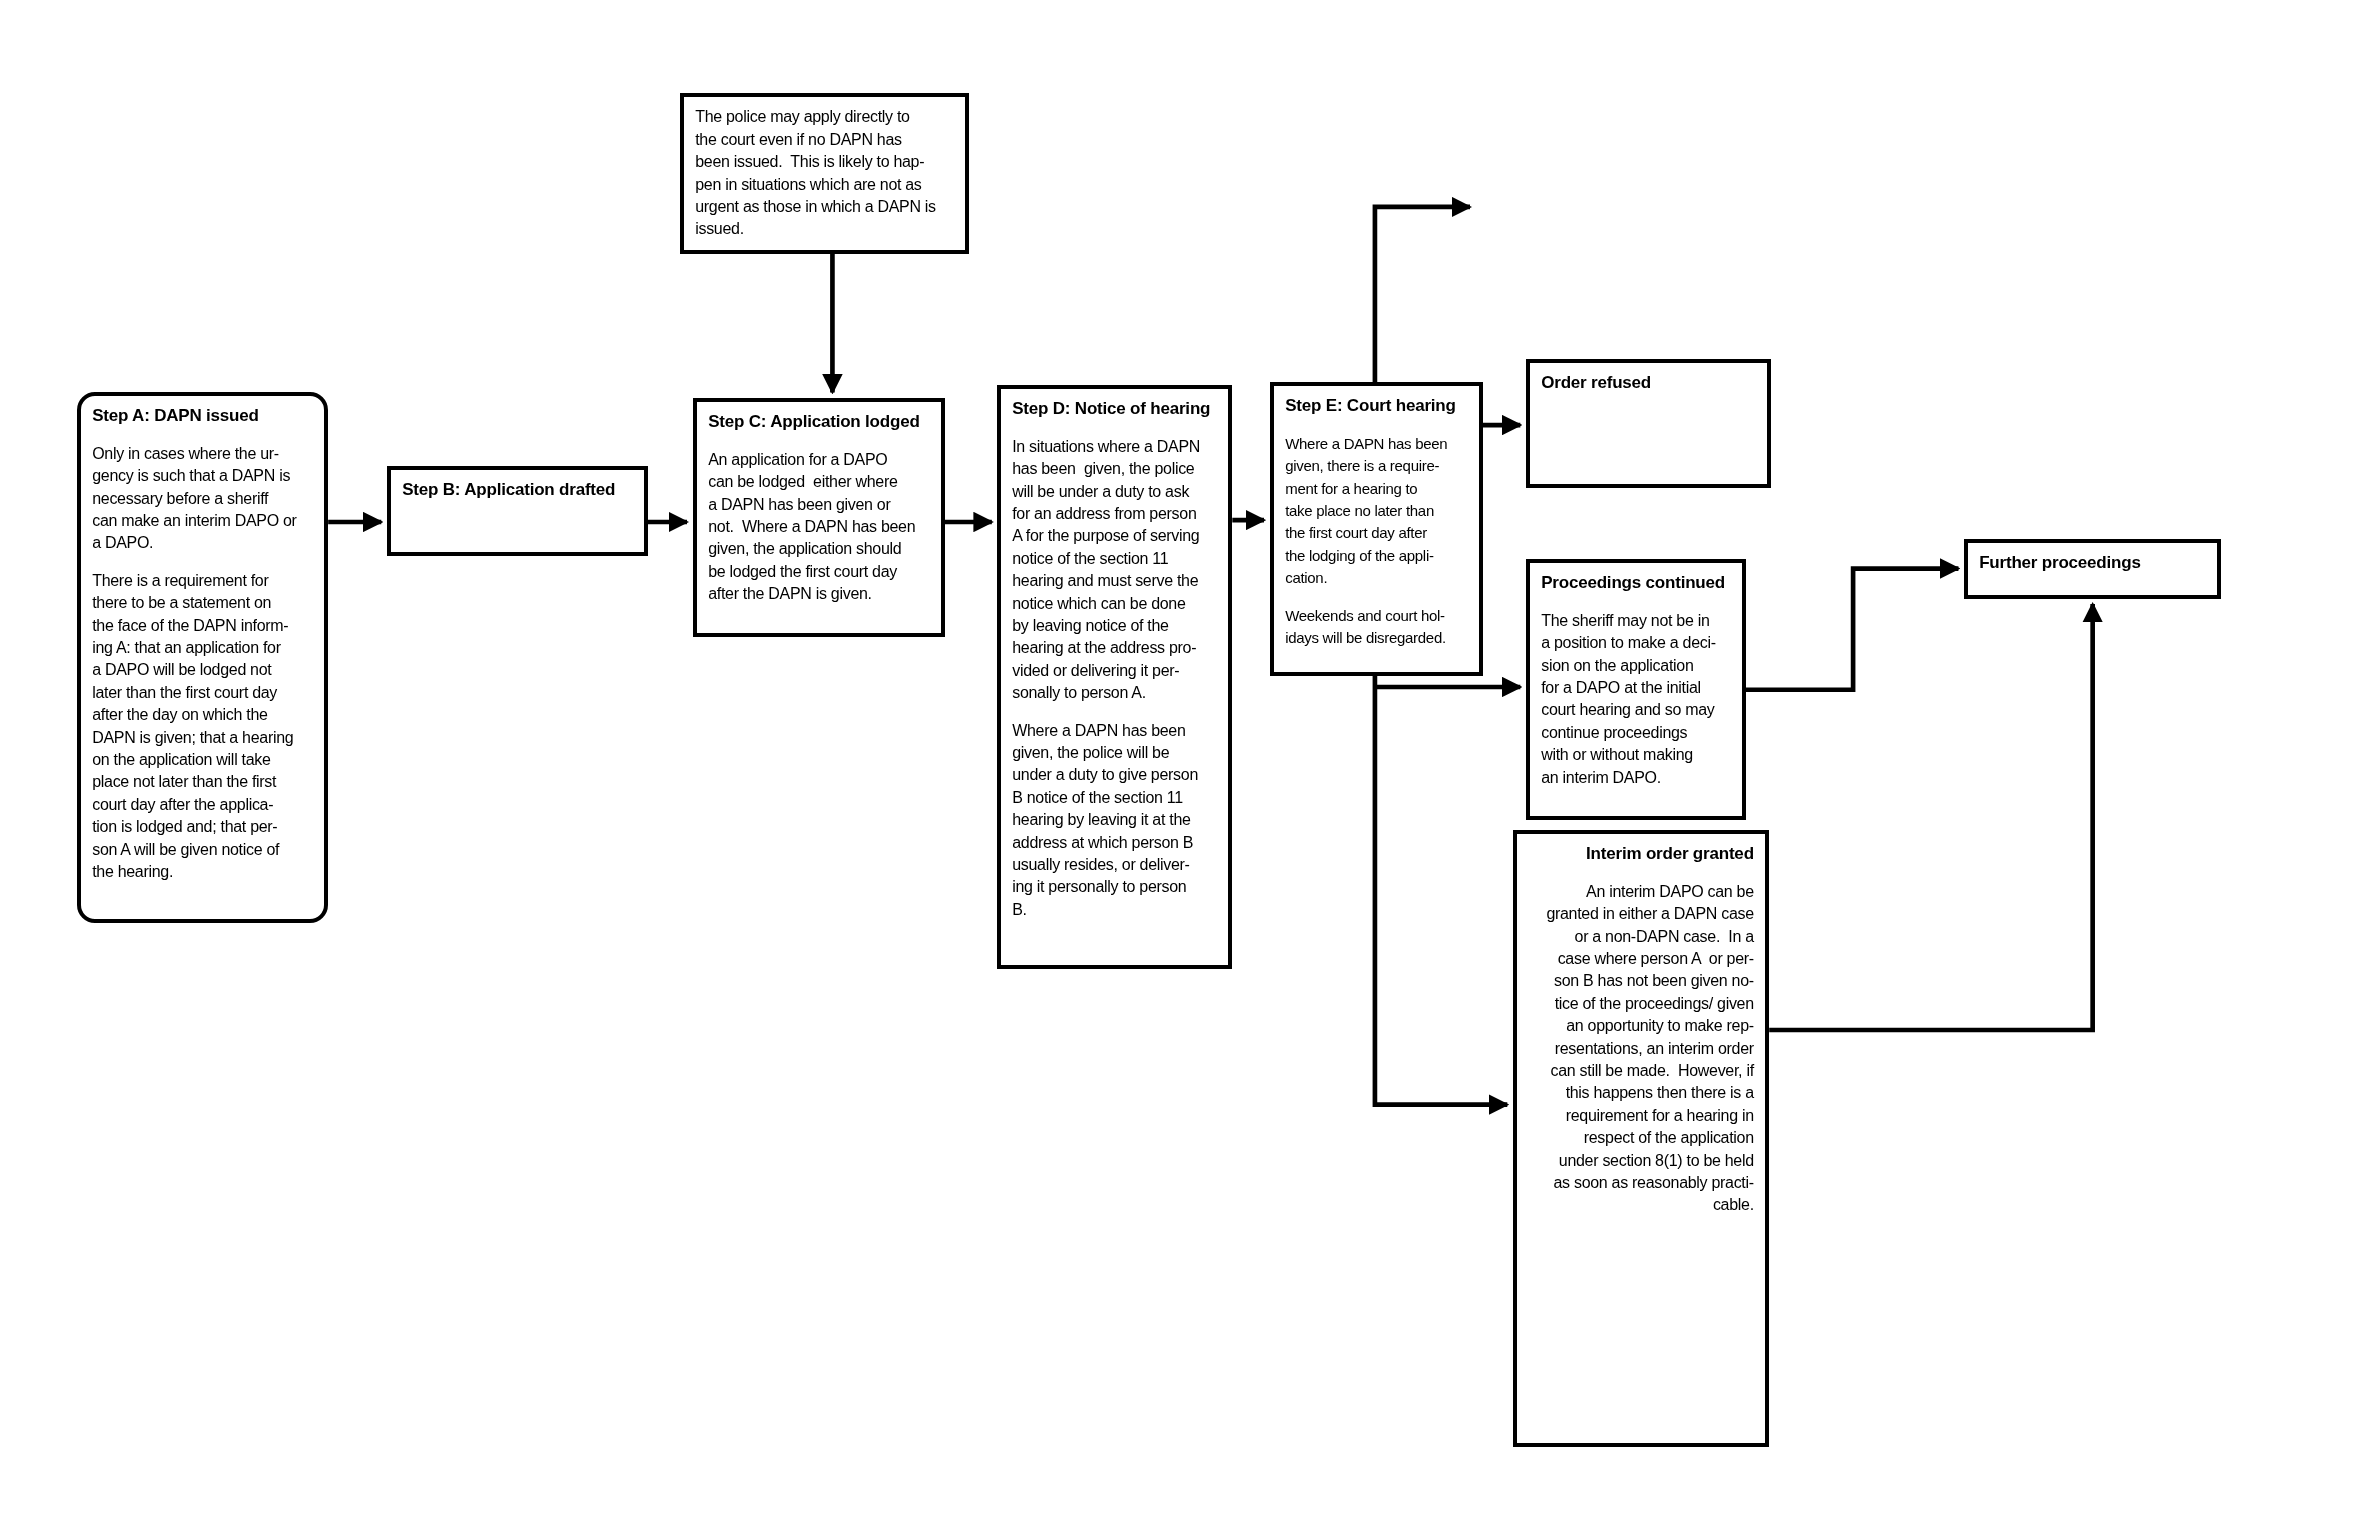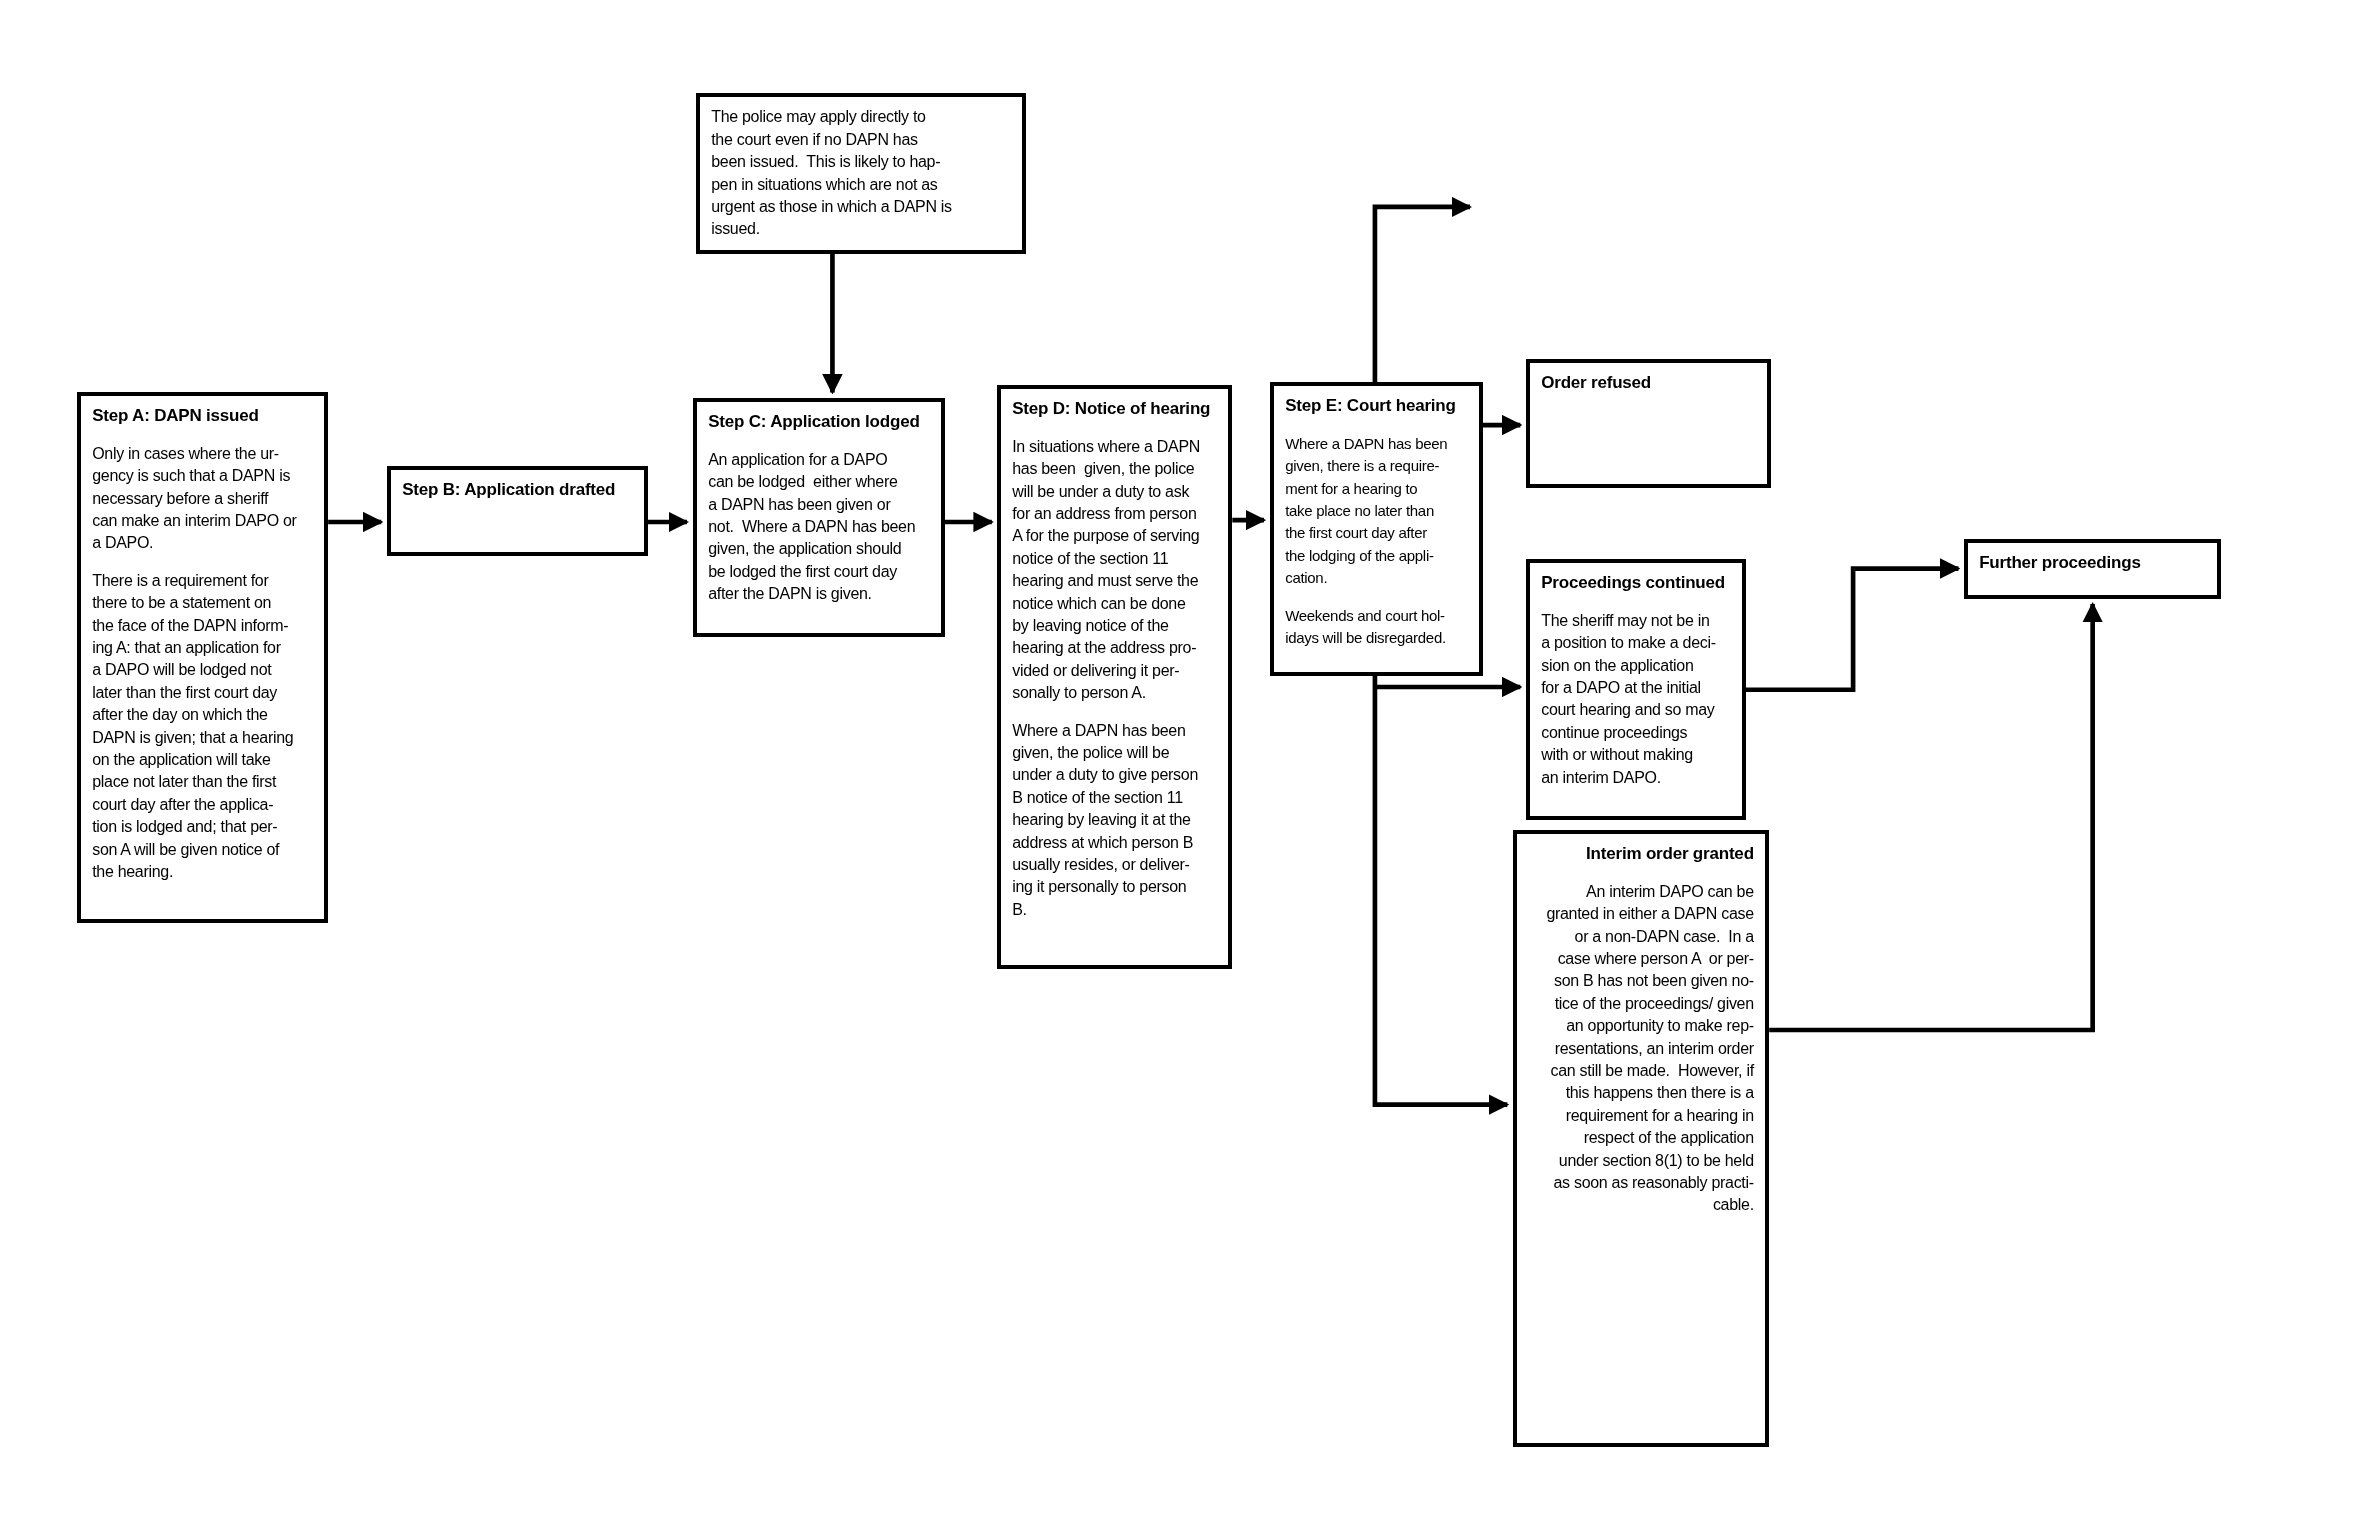--- a/index.html
+++ b/index.html
@@ -35,23 +35,23 @@
     margin: 0 0 15px 0;
     font-size: 16px;
     line-height: 22.4px;
     letter-spacing: -0.3px;
     white-space: pre-wrap;
   }
   .box p:last-child { margin-bottom: 0; }
   .box.small-body p { font-size: 15px; }
 
   
-  #box-step-a               { left:  77px; top: 392px; width: 251px; height: 531px; }
+  #box-step-a               { left:  77px; top: 392px; width: 251px; height: 531px; border-radius: 18px; }
   #box-step-b               { left: 387px; top: 466px; width: 261px; height:  90px; }
-  #box-police-note          { left: 696px; top: 93px; width: 330px; height: 161px; }
+  #box-police-note          { left: 680px; top: 93px; width: 289px; height: 161px; }
   #box-step-c               { left: 693px; top: 398px; width: 252px; height: 239px; }
   #box-step-d               { left:997px; top: 385px; width: 235px; height: 584px; }
   #box-step-e               { left:1270px; top: 382px; width: 213px; height: 294px; }
   #box-order-granted        { left:1476px; top: 103px; width: 219px; height: 213px; }
   #box-order-refused        { left:1526px; top: 359px; width: 245px; height: 129px; }
   #box-proceedings-continued{ left:1526px; top: 559px; width: 220px; height: 261px; }
   #box-interim-order-granted{ left:1513px; top: 830px; width: 256px; height: 617px; text-align: right; }
   #box-further-proceedings  { left:1964px; top: 539px; width: 257px; height:  60px; }
 </style>
 </head>

